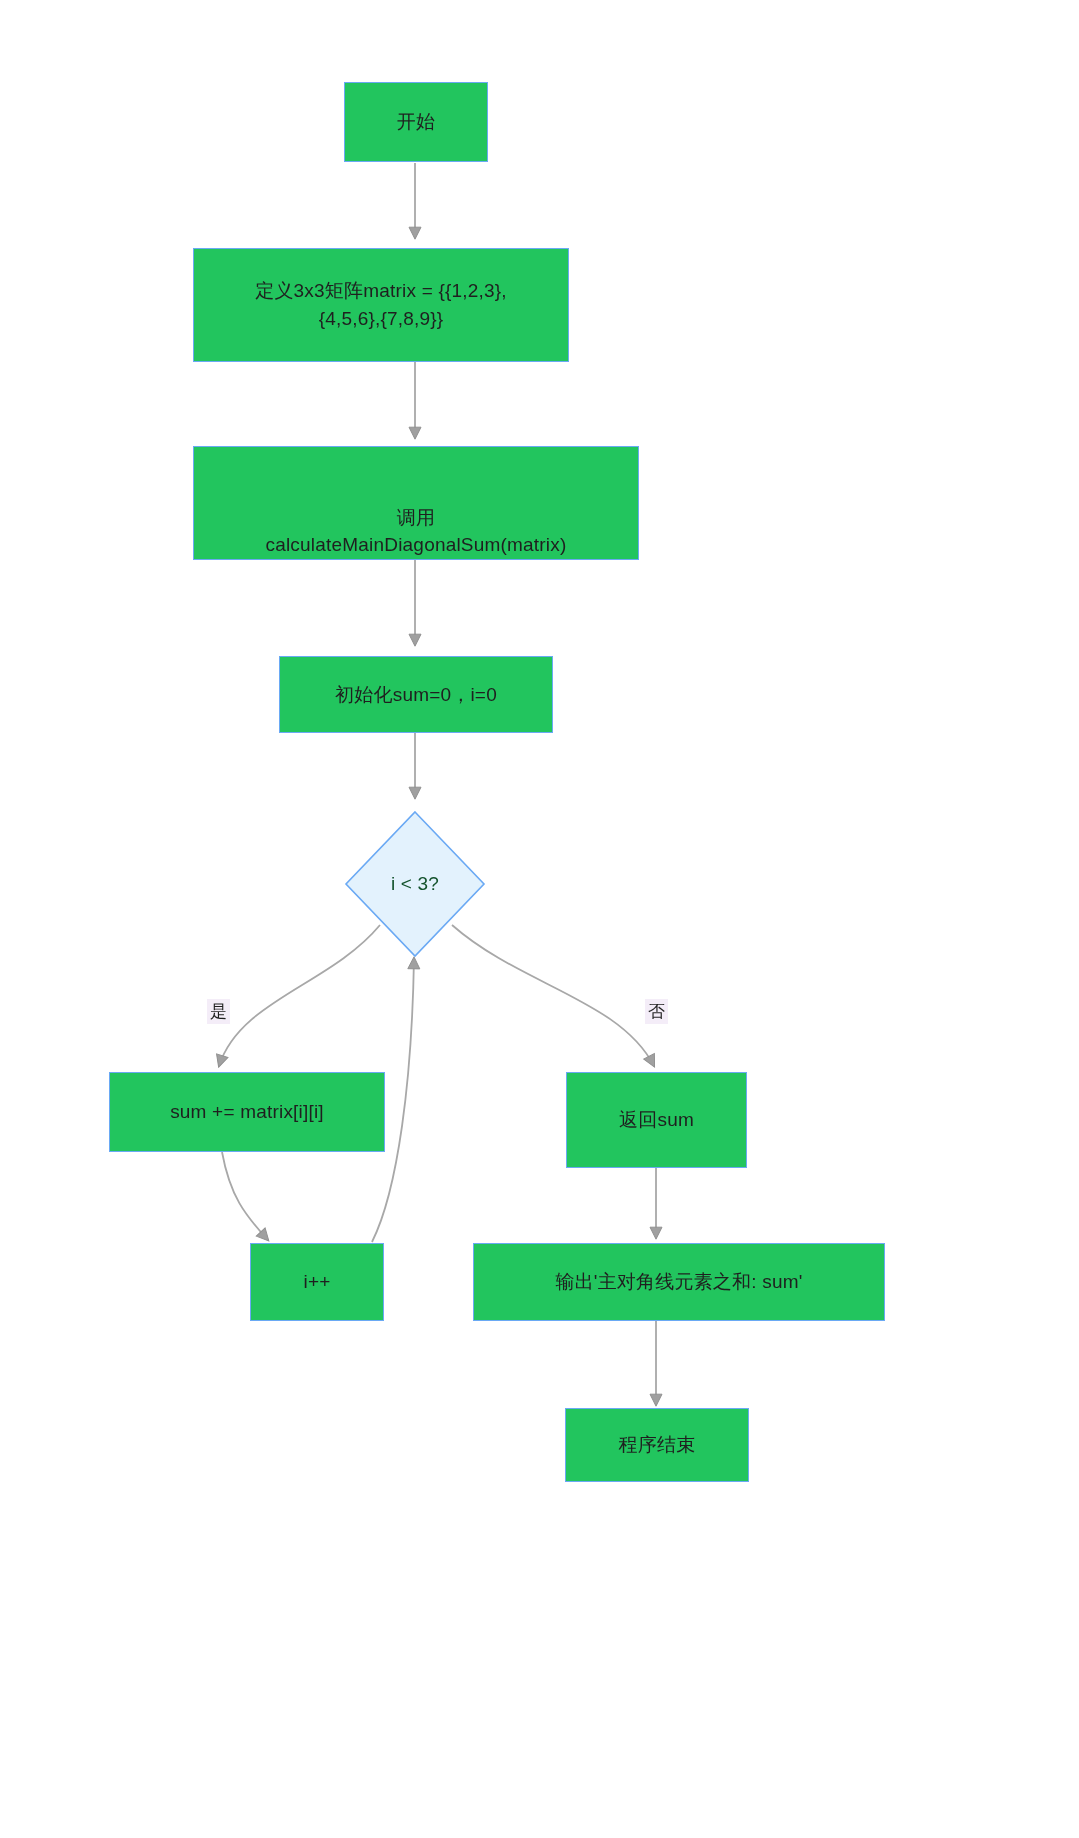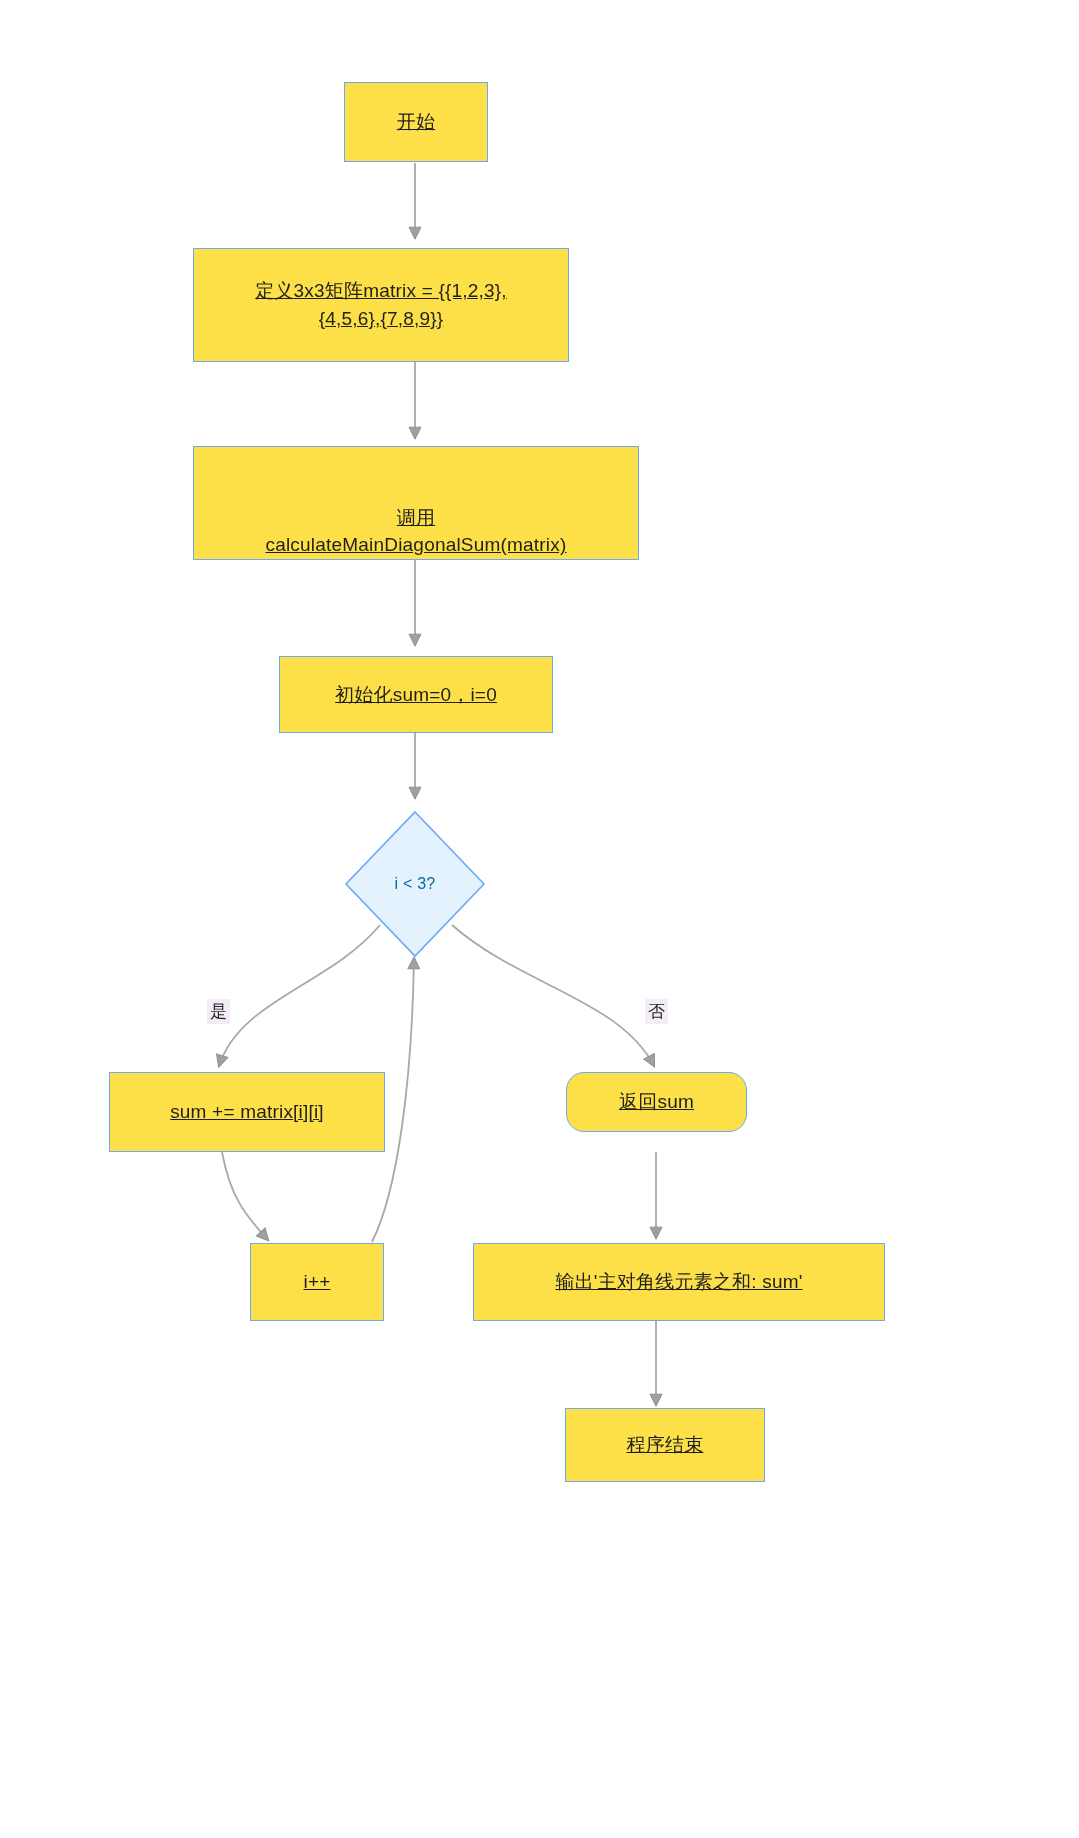--- a/index.html
+++ b/index.html
@@ -20,33 +20,32 @@
   #edges {
     position: absolute;
     left: 0;
     top: 0;
     width: 1079px;
     height: 1838px;
   }
   .node {
     position: absolute;
     box-sizing: border-box;
-    background: #fde047;
+    background: #22c55e;
     border: 1.4px solid #6aa9f4;
     color: #1f1f1f;
     display: flex;
     align-items: center;
     justify-content: center;
     text-align: center;
     font-size: 19px;
     line-height: 1.45;
     letter-spacing: 0.2px;
     white-space: pre-line;
     z-index: 2;
-    text-decoration: underline;
   }
   .diamond-wrap {
     position: absolute;
     z-index: 2;
   }
   .diamond-shape {
     position: absolute;
     left: 0;
     top: 0;
     width: 100%;
@@ -54,22 +53,22 @@
   }
   .diamond-label {
     position: absolute;
     left: 0;
     top: 0;
     width: 100%;
     height: 100%;
     display: flex;
     align-items: center;
     justify-content: center;
-    font-size: 16px;
-    color: #0369a1;
+    font-size: 19px;
+    color: #14532d;
     letter-spacing: 0.2px;
   }
   .edge-label {
     position: absolute;
     font-size: 17px;
     color: #1f1f1f;
     background: #f4edf8;
     padding: 1px 3px;
     z-index: 3;
     white-space: nowrap;
@@ -140,29 +139,29 @@
   </div>
 
   <div class="edge-label" style="left:645px; top:999px;">
     <span>否</span>
   </div>
 
   <div class="node" style="left:81px; top:1072px; width:276px; height:80px;margin-left:28px;">
     <span>sum += matrix[i][i]</span>
   </div>
 
-  <div class="node" style="left:566px; top:1072px; width:181px; height:60px;border-radius:18px;">
+  <div class="node" style="left:566px; top:1072px; width:181px; height:96px;">
     <span>返回sum</span>
   </div>
 
   <div class="node" style="left:250px; top:1243px; width:134px; height:78px;">
     <span>i++</span>
   </div>
 
   <div class="node" style="left:473px; top:1243px; width:412px; height:78px;">
     <span>输出'主对角线元素之和: sum'</span>
   </div>
 
-  <div class="node" style="left:565px; top:1408px; width:200px; height:74px;">
+  <div class="node" style="left:565px; top:1408px; width:184px; height:74px;">
     <span>程序结束</span>
   </div>
 
 </div>
 
 </body></html>

